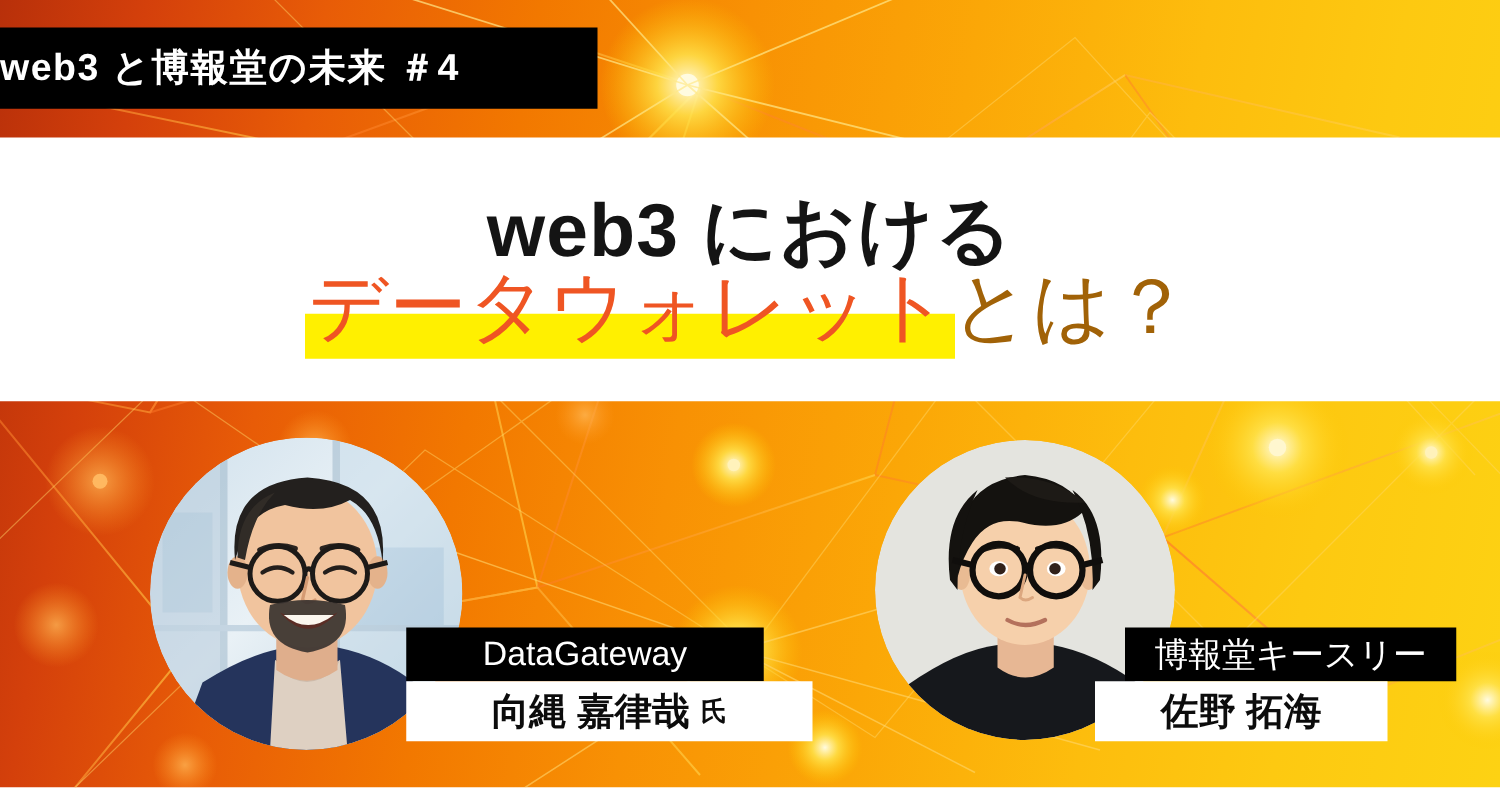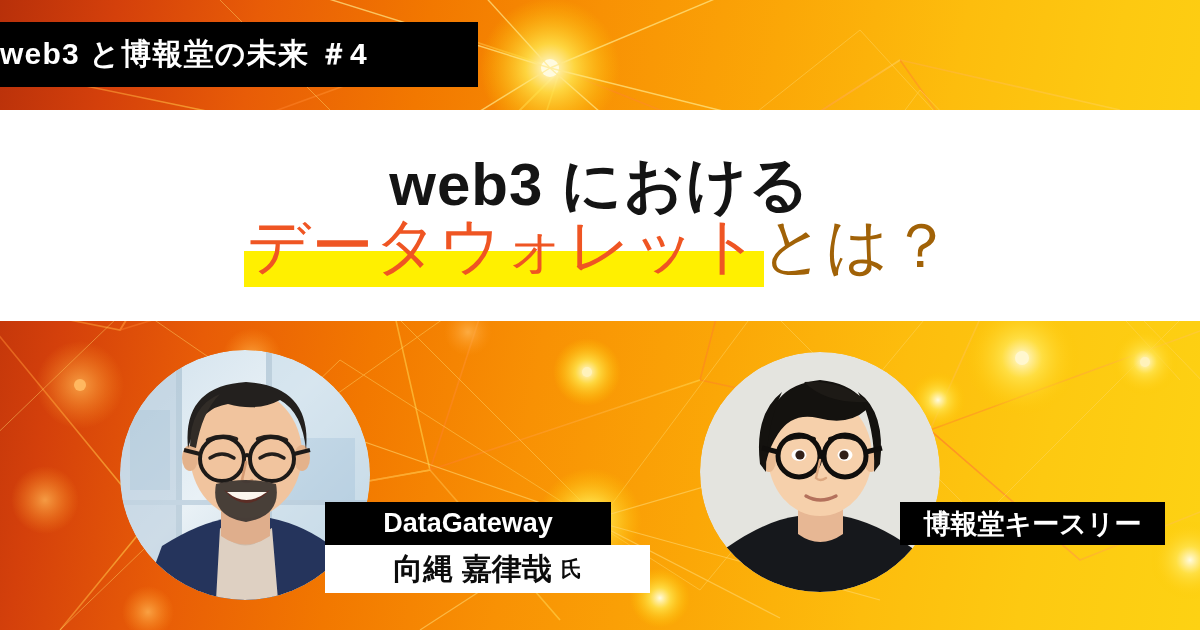--- a/index.html
+++ b/index.html
@@ -92,21 +92,21 @@
   }
   .avatar-left  { left:120px; top:350px; width:250px; height:250px; }
   .avatar-right { left:700px; top:352px; width:240px; height:240px; }
 
   
   .plate { position:absolute; }
   .plate-company {
     background:#000;
     color:#fff;
     font-size:27px;
-    font-weight:700;
+    font-weight:400;
     display:flex; align-items:center; justify-content:center;
     height:43px;
     white-space:nowrap;
   }
   .plate-name {
     background:#fff;
     color:#0c0c0c;
     font-size:30px;
     font-weight:800;
     display:flex; align-items:center; justify-content:center;
@@ -343,14 +343,17 @@
     <span>DataGateway</span>
   </div>
   <div class="plate plate-name pn-left">
     <span>向縄 嘉律哉</span>
     <span class="suffix">氏</span>
   </div>
 
   <div class="plate plate-company pc-right">
     <span>博報堂キースリー</span>
   </div>
+  <div class="plate plate-name pn-right">
+    <span>佐野 拓海</span>
+  </div>
 
 </div>
 
 </body></html>

